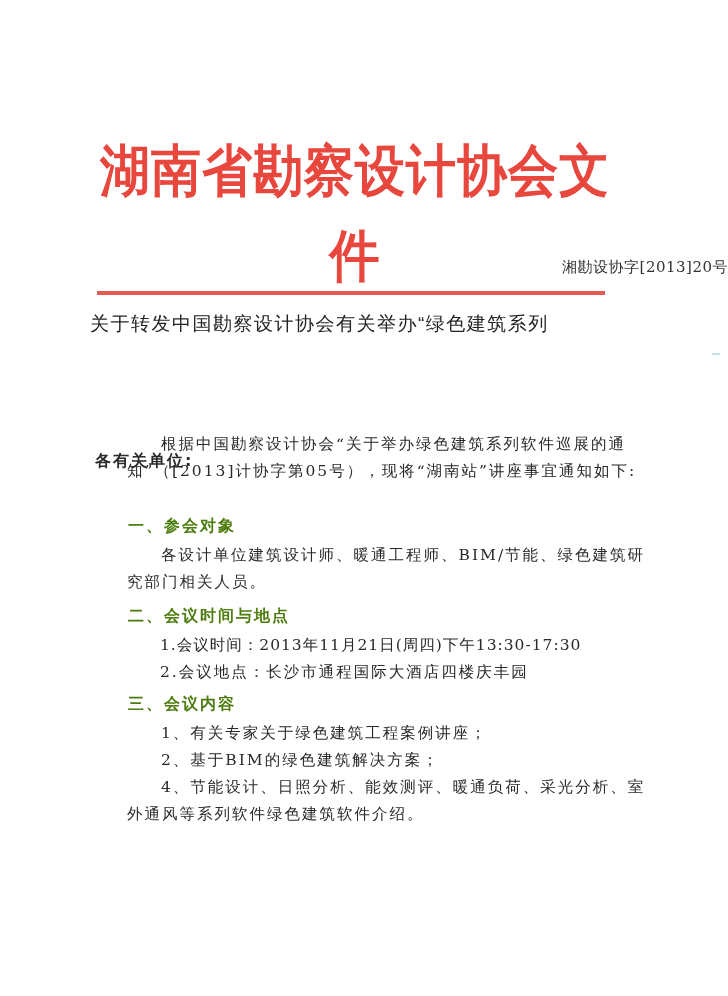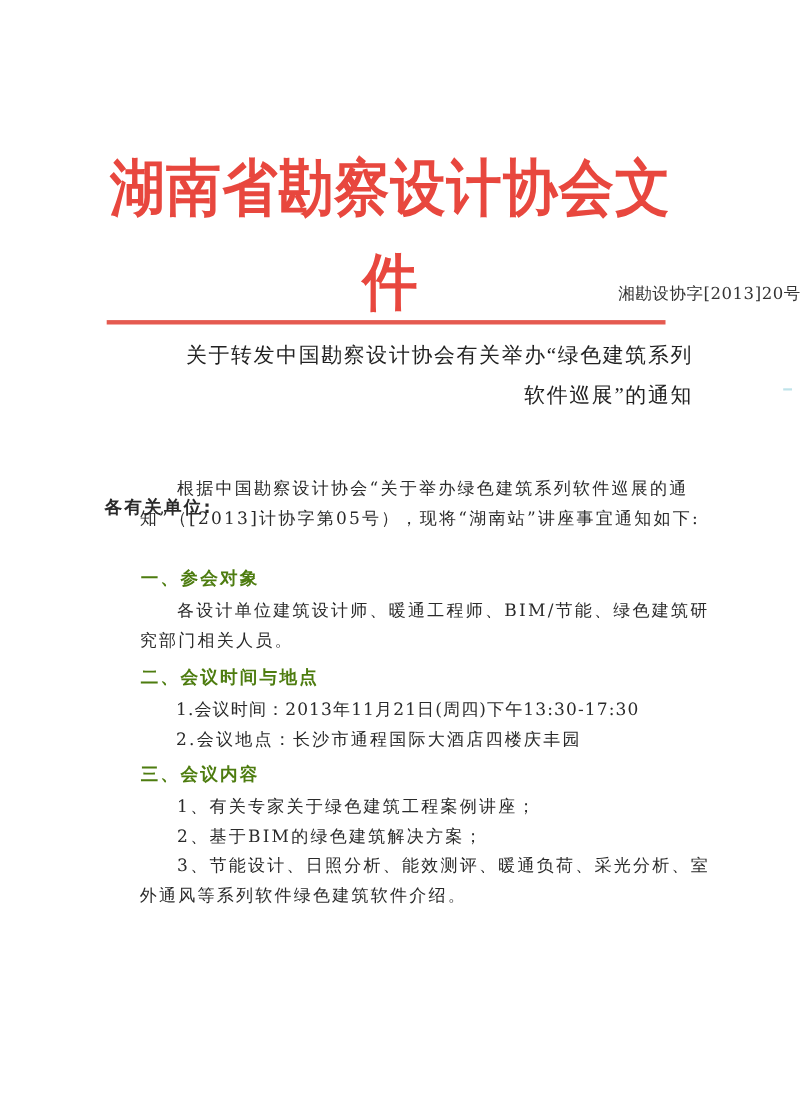--- a/index.html
+++ b/index.html
@@ -15,22 +15,22 @@
       transform: scaleY(1.12); transform-origin: center;
     }
     .doc-number {
       position: absolute; left: 0; width: 728px; top: 257px; text-align: right;
       font-size: 15px; color: #333; letter-spacing: 0.5px;
     }
     .red-rule {
       position: absolute; left: 97px; top: 290px; width: 508px; height: 4px; background: #e55a50;
     }
     .title {
-      position: absolute; left: 90px; width: 540px; top: 305px; text-align: right;
-      font-family: Liberation Serif, serif;
+      position: absolute; left: 90px; width: 540px; top: 305px; text-align: left;
+      font-family: Liberation Sans, sans-serif;
       font-size: 19px; line-height: 36px; color: #222; letter-spacing: 1.5px;
     }
     .body-text { position: absolute; left: 95px; width: 520px; font-size: 15.5px; color: #2a2a2a; letter-spacing: 2px; }
     .salutation { top: 403px; font-weight: bold; font-family: "DejaVu Sans", "Liberation Sans", sans-serif; font-size: 16px; margin-top: 47px; }
     .para { line-height: 27px; margin-left: 32px; }
     .p-intro { top: 430px; }
     .indent { text-indent: 34px; }
     .section-h {
       position: absolute; left: 128px; font-weight: bold; font-size: 16px;
       font-family: "DejaVu Sans", "Liberation Sans", sans-serif; color: #4d7c0f; letter-spacing: 2px;
@@ -46,36 +46,35 @@
 </head>
 <body>
 
 <div class="page">
   <div class="masthead">湖南省勘察设计协会文件</div>
   <div class="doc-number">湘勘设协字[2013]20号</div>
   <div class="red-rule"></div>
 
   <div class="title">
     <div>关于转发中国勘察设计协会有关举办“绿色建筑系列</div>
-    <div>软件巡展”的通知</div>
   </div>
 
   <div class="body-text salutation">各有关单位:</div>
   <div class="body-text para p-intro indent">根据中国勘察设计协会“关于举办绿色建筑系列软件巡展的通知”（[2013]计协字第05号），现将“湖南站”讲座事宜通知如下:</div>
 
   <div class="section-h h1">一、参会对象</div>
   <div class="body-text para p-attendees indent">各设计单位建筑设计师、暖通工程师、BIM/节能、绿色建筑研究部门相关人员。</div>
 
   <div class="section-h h2">二、会议时间与地点</div>
   <div class="body-text para p-time">
     <div style="letter-spacing:1px">1.会议时间：2013年11月21日(周四)下午13:30-17:30</div>
     <div>2.会议地点：长沙市通程国际大酒店四楼庆丰园</div>
   </div>
 
   <div class="section-h h3">三、会议内容</div>
   <div class="body-text para p-content">
     <div class="indent">1、有关专家关于绿色建筑工程案例讲座；</div>
     <div class="indent">2、基于BIM的绿色建筑解决方案；</div>
-    <div class="indent">3、节能设计、日照分析、能效测评、暖通负荷、采光分析、室外通风等系列软件绿色建筑软件介绍。</div>
+    <div class="indent">4、节能设计、日照分析、能效测评、暖通负荷、采光分析、室外通风等系列软件绿色建筑软件介绍。</div>
   </div>
 
   <div class="edge-mark"></div>
 </div>
 
 </body></html>

